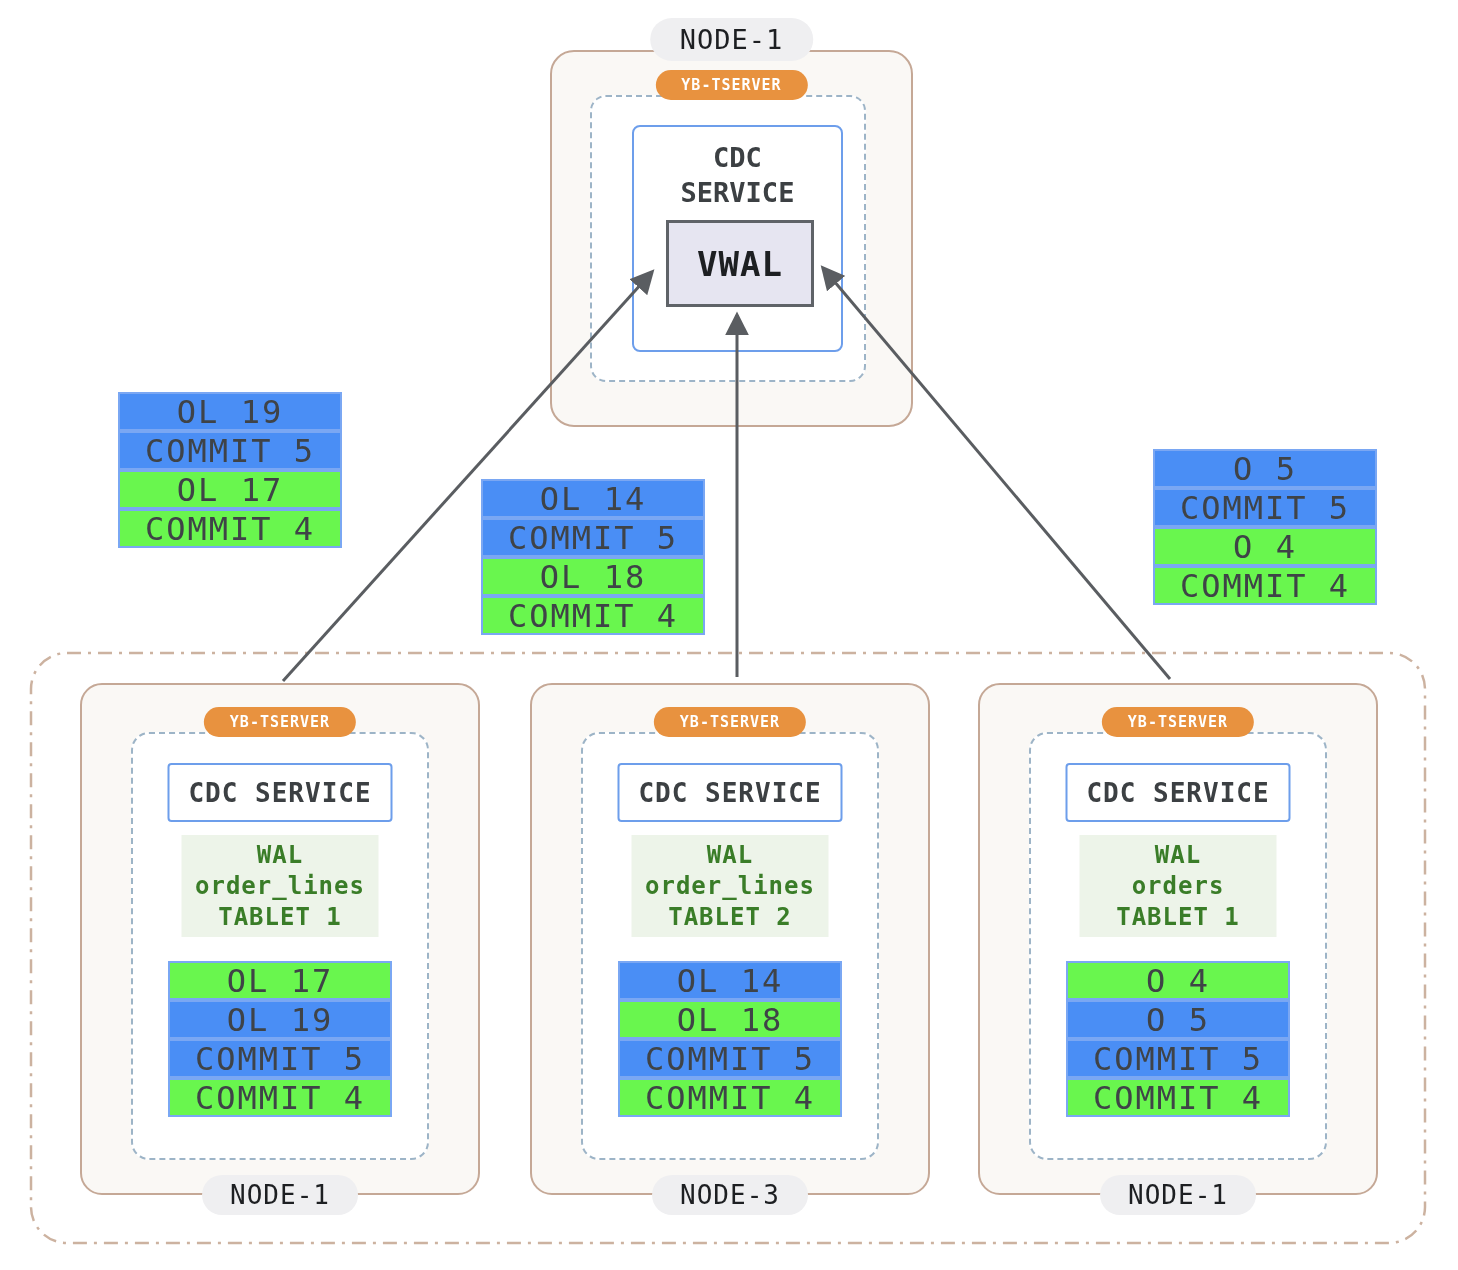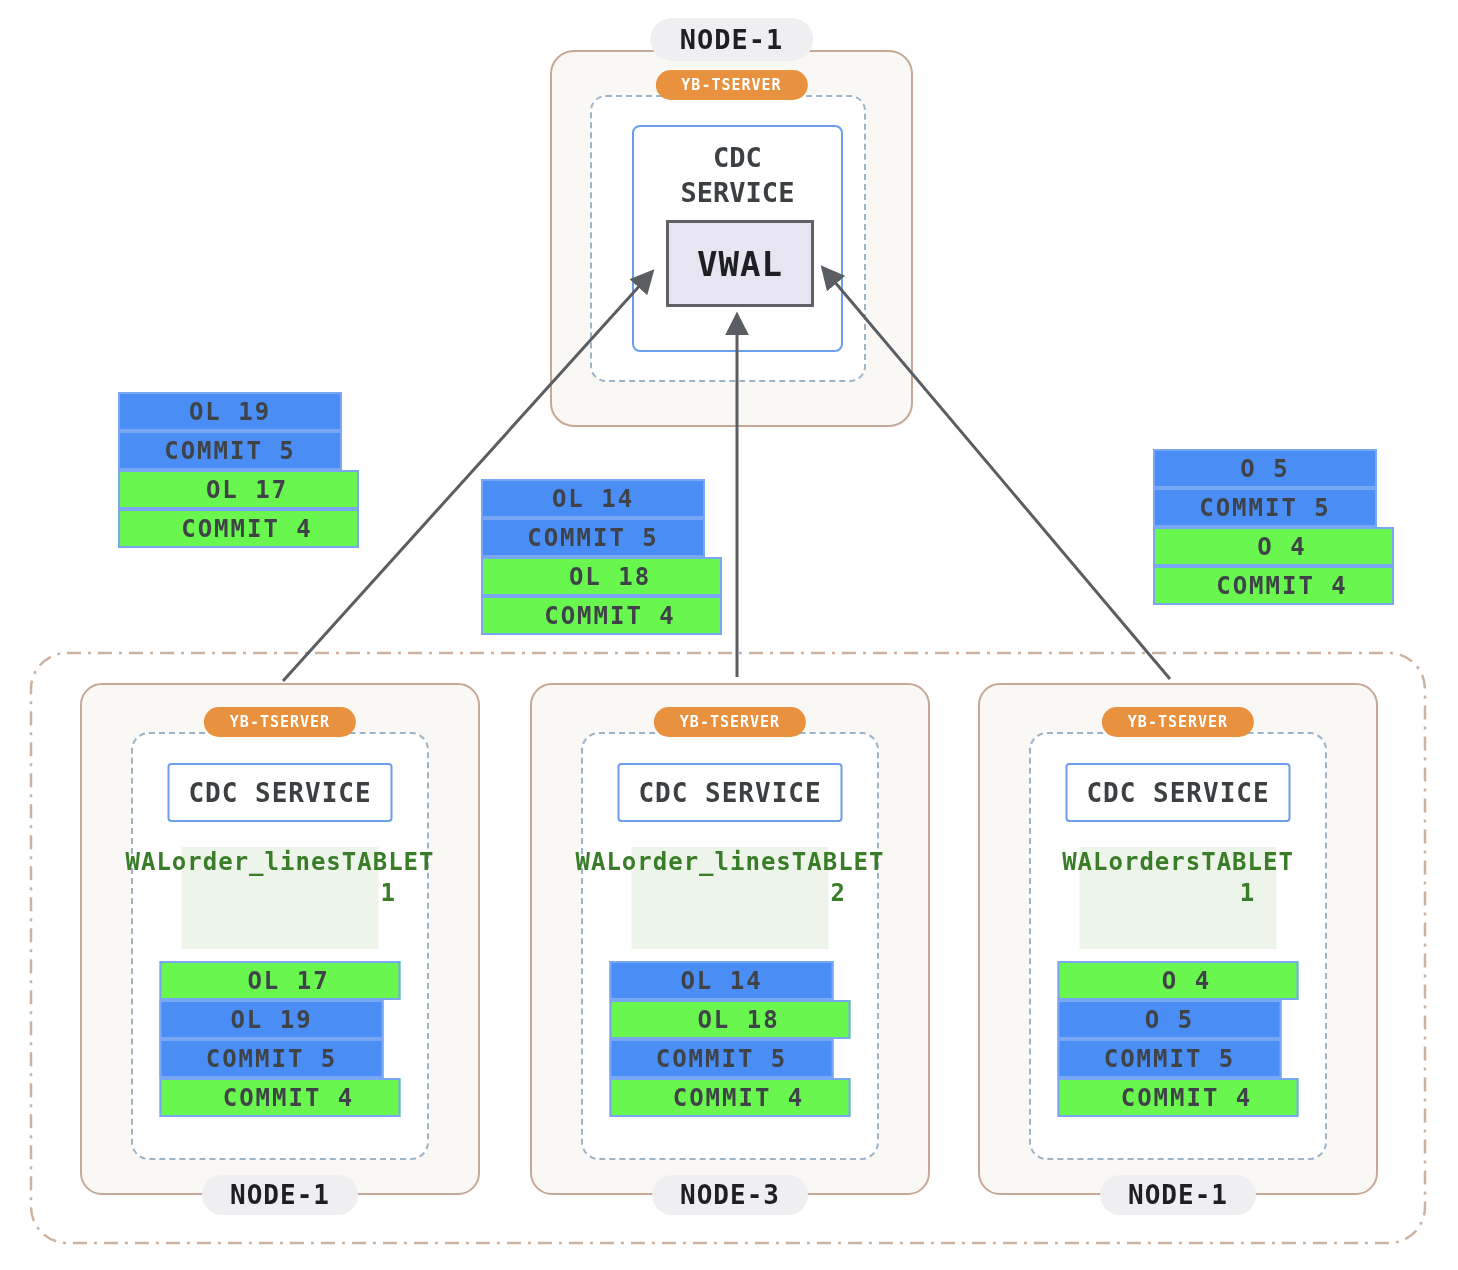--- a/index.html
+++ b/index.html
@@ -27,21 +27,21 @@
     font-family:"DejaVu Sans Mono","Liberation Mono",monospace;
     overflow:hidden;
   }
   svg.overlay{position:absolute;left:0;top:0;width:1458px;height:1270px;pointer-events:none;}
   svg.overlay.bg{z-index:0;}
   svg.overlay.top{z-index:6;}
 
   
   .node-pill{
     position:absolute;left:50%;transform:translateX(-50%);
-    background:var(--node-pill-bg);color:#1d1f22;font-weight:bold;font-size:27px;
+    background:var(--node-pill-bg);color:#1d1f22;font-weight:normal;font-size:27px;
     padding:6px 30px;border-radius:28px;white-space:nowrap;z-index:5;letter-spacing:1px;
   }
   .ts-pill{
     position:absolute;left:50%;transform:translateX(-50%);
     background:var(--tserver-orange);color:#ffffff;font-weight:bold;font-size:15px;
     padding:6px 26px;border-radius:24px;white-space:nowrap;z-index:5;letter-spacing:1px;
   }
 
   
   .tnode{
@@ -65,24 +65,24 @@
     background:var(--vwal-bg);border:3px solid var(--vwal-border);
     display:flex;align-items:center;justify-content:center;
     font-weight:bold;font-size:34px;color:#1d1f22;z-index:3;letter-spacing:1px;
   }
 
   
   .stack{position:absolute;z-index:4;}
   .stack .row{
     width:220px;height:35px;border:2px solid var(--entry-border);
     display:flex;align-items:center;justify-content:center;
-    font-weight:bold;font-size:24px;color:var(--entry-text);letter-spacing:2px;
+    font-weight:normal;font-size:32px;color:var(--entry-text);letter-spacing:2px;
   }
   .row.blue{background:var(--entry-blue);}
-  .row.green{background:var(--entry-green);padding-left:17px;}
+  .row.green{background:var(--entry-green);}
   .stack.fl-left{left:118px;top:392px;}
   .stack.fl-mid{left:481px;top:479px;}
   .stack.fl-right{left:1153px;top:449px;}
 
   
   .bnode{
     position:absolute;top:683px;width:396px;height:508px;
     background:var(--node-bg);border:2px solid var(--node-border-tan);border-radius:22px;z-index:1;
   }
   .bnode.n1{left:80px;}
@@ -97,21 +97,21 @@
   .bnode .cdc-box{
     position:absolute;left:50%;transform:translateX(-50%);top:78px;width:221px;height:55px;
     background:#fff;border:2px solid var(--cdc-border-blue);border-radius:4px;
     display:flex;align-items:center;justify-content:center;
     font-weight:bold;font-size:26px;color:var(--label-text);z-index:2;letter-spacing:1px;
   }
   .bnode .wal-box{
     position:absolute;left:50%;transform:translateX(-50%);top:150px;width:197px;height:102px;
     background:var(--wal-bg);color:var(--wal-text-green);
     font-weight:bold;font-size:24px;text-align:center;
-    display:flex;flex-direction:row;justify-content:center;line-height:31px;z-index:2;letter-spacing:1px;margin-top:12px;
+    display:flex;flex-direction:column;justify-content:center;line-height:31px;z-index:2;letter-spacing:1px;
   }
   .bnode .stack{left:50%;transform:translateX(-50%);top:276px;z-index:2;}
 </style>
 </head>
 <body>
 
 <div class="canvas">
 
   <svg class="overlay bg">
     <rect x="31" y="653" width="1394" height="590" rx="36" fill="none" stroke="var(--outer-dashdot-tan)" stroke-width="2.5" stroke-dasharray="14 7 3 7"></rect>

